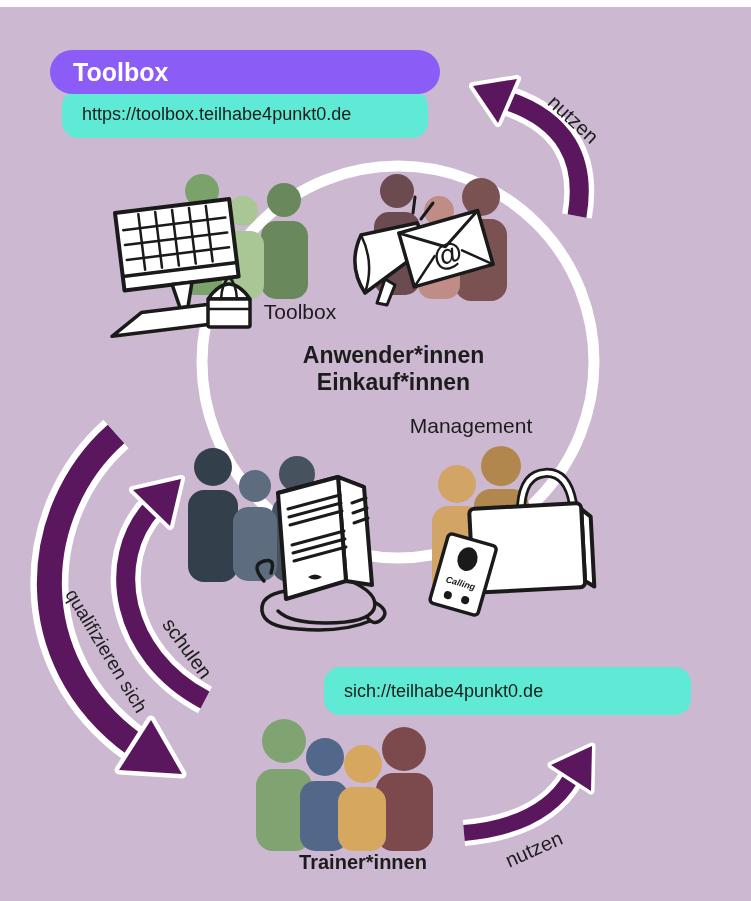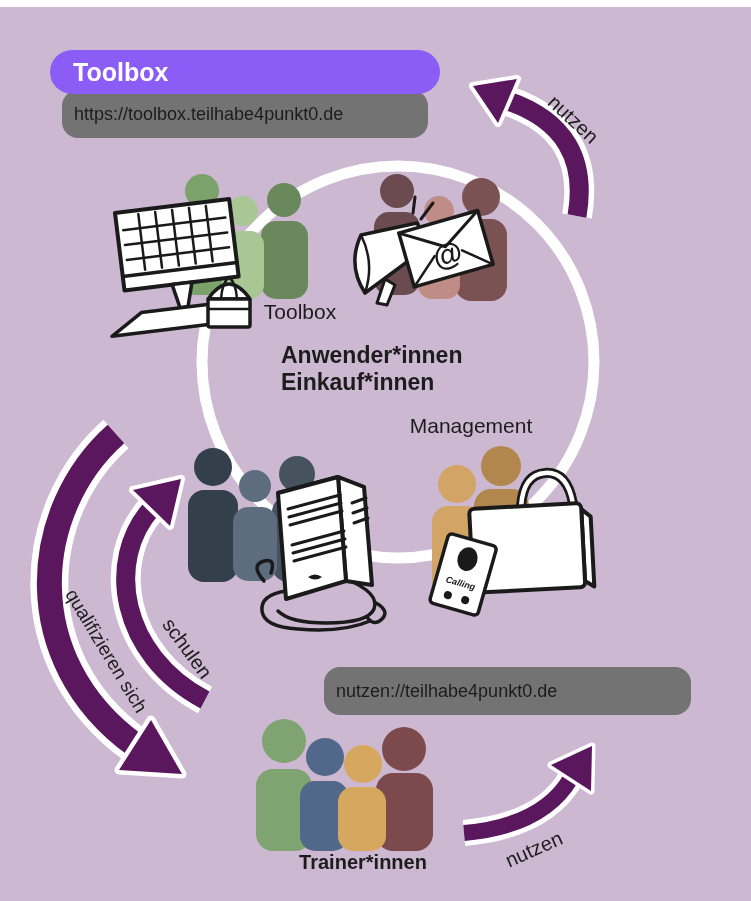--- a/index.html
+++ b/index.html
@@ -10,29 +10,29 @@
   .topstrip{position:absolute;left:0;top:0;width:751px;height:7px;background:#ffffff;}
   .abs{position:absolute;}
   svg{display:block;overflow:visible;}
   
   .pill{
     position:absolute;height:44px;background:#8b5cf6;border-radius:23px;
     color:#ffffff;font-weight:bold;font-size:25px;line-height:44px;
     padding-left:23px;box-sizing:border-box;z-index:6;
   }
   .urlbox{
-    position:absolute;background:#737373;border-radius:16px;
-    font-size:18px;line-height:48px;height:48px;padding-left:12px;
+    position:absolute;background:#5eead4;border-radius:16px;
+    font-size:18px;line-height:48px;height:48px;padding-left:20px;
     box-sizing:border-box;color:#1c1c1c;z-index:5;
   }
   
   .glabel{position:absolute;font-size:21px;text-align:center;z-index:7;}
   .glabel.small{font-size:20px;}
   .bold{font-weight:bold;}
-  .center-roles{position:absolute;left:281px;top:342px;width:225px;
+  .center-roles{position:absolute;left:281px;top:342px;width:225px;text-align:center;
     font-weight:bold;font-size:23px;line-height:27px;z-index:7;}
   .arrowlabel{position:absolute;font-size:20px;text-align:center;z-index:7;white-space:nowrap;}
   .rot43{transform:rotate(43deg);}
   .rot54{transform:rotate(54deg);}
   .rot59{transform:rotate(59deg);}
   .rotm24{transform:rotate(-24deg);}
   .doodle{fill:#ffffff;stroke:#1a1a1a;stroke-linejoin:round;stroke-linecap:round;}
   .dline{fill:none;stroke:#1a1a1a;stroke-linejoin:round;stroke-linecap:round;}
 </style>
 </head>
@@ -65,21 +65,21 @@
     <g>
       <path d="M464,833 Q543,826 571,778" fill="none" stroke="#ffffff" stroke-width="26"></path>
       <path d="M464,833 Q543,826 571,778" fill="none" stroke="#5a175d" stroke-width="16"></path>
       <polygon points="592,746 551,765 591,791" fill="#5a175d" stroke="#ffffff" stroke-width="7" stroke-linejoin="round" style="paint-order:stroke"></polygon>
     </g>
   </svg>
 
   <div class="urlbox" style="left:62px;top:90px;width:366px;">https://toolbox.teilhabe4punkt0.de</div>
   <div class="pill" style="left:50px;top:50px;width:390px;">Toolbox</div>
 
-  <div class="urlbox" style="left:324px;top:667px;width:367px;">nutzen://teilhabe4punkt0.de</div>
+  <div class="urlbox" style="left:324px;top:667px;width:367px;">sich://teilhabe4punkt0.de</div>
 
   <svg class="abs" style="left:60px;top:165px;z-index:3;" width="250" height="168" viewBox="0 0 250 168">
     <g fill="#7ba26b">
       <circle cx="142" cy="26" r="17"></circle>
         <rect x="119" y="47" width="46" height="83" rx="15"></rect>
     </g>
     <g fill="#69895c">
       <circle cx="224" cy="35" r="17"></circle>
         <rect x="201" y="56" width="47" height="78" rx="15"></rect>
     </g>

